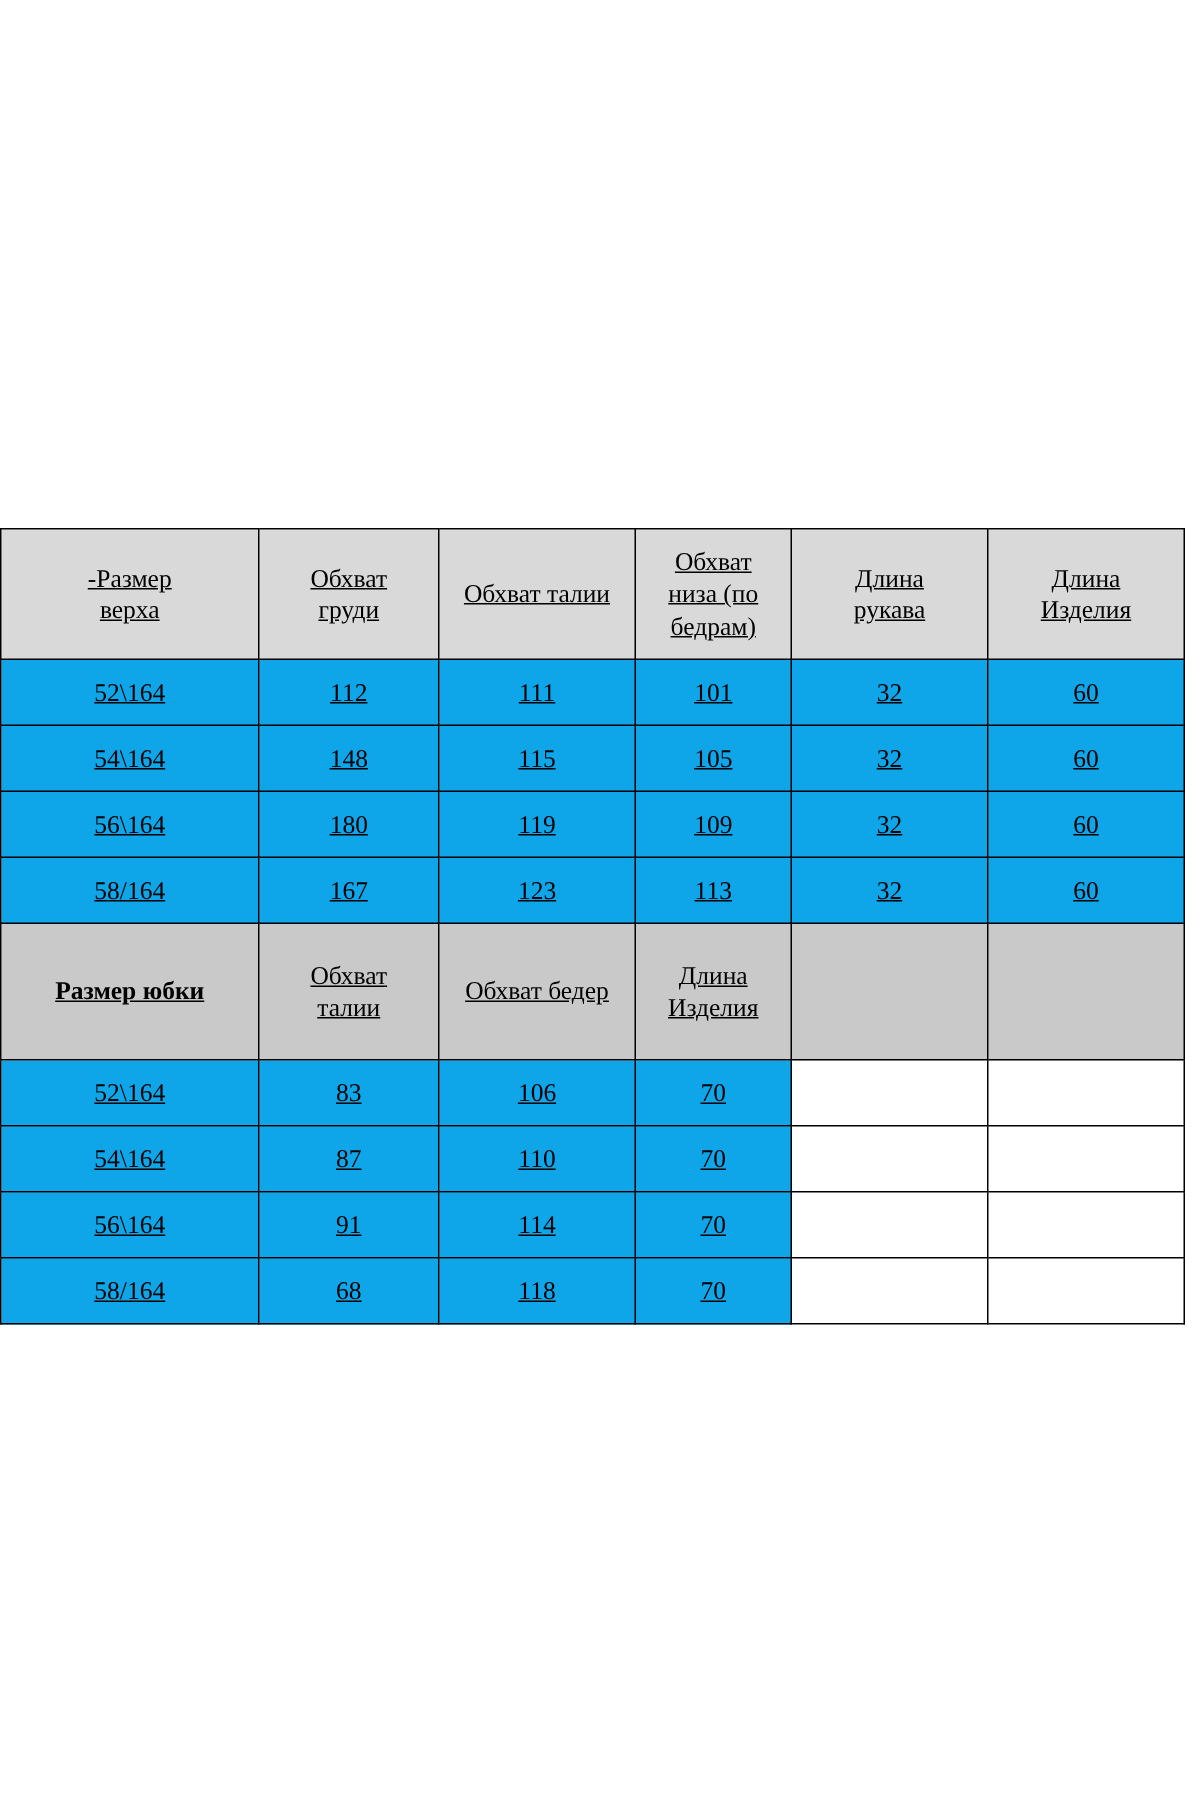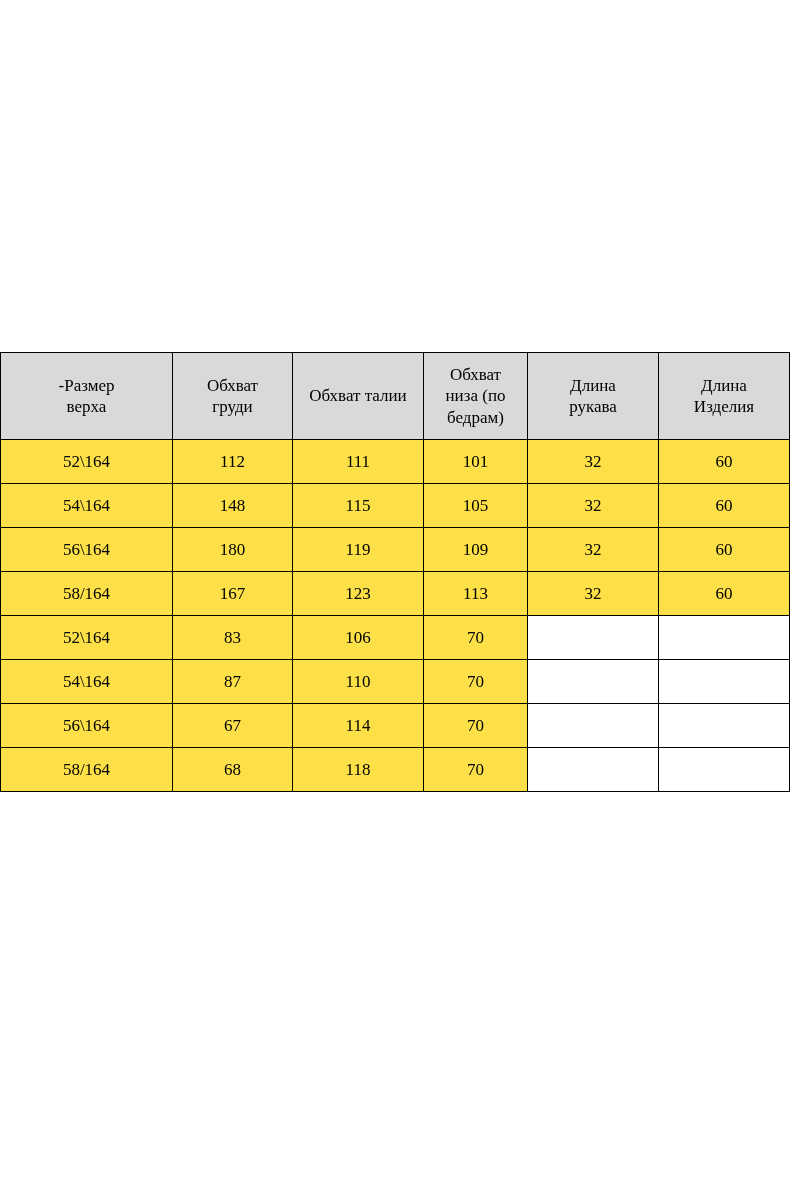--- a/index.html
+++ b/index.html
@@ -14,20 +14,21 @@
     color: #000000;
     position: relative;
     overflow: hidden;
   }
 
   .sheet {
     position: absolute;
     left: 0;
     top: 352px;
     width: 700px;
+    text-decoration: underline;
   }
 
   table.size-table {
     border-collapse: collapse;
     width: 790px;
     margin: 0;
     table-layout: fixed;
   }
 
   table.size-table td {
@@ -59,21 +60,21 @@
   }
   tr.header-row.second td.plain {
     font-weight: normal;
   }
   tr.header-row.second td.empty {
     background: #c9c9c9;
   }
 
   tr.data-row td {
     height: 35px;
-    background: #fde047;
+    background: #0ea5e9;
   }
   tr.data-row td.blank {
     background: #ffffff;
   }
 
   .hdr-line { display: block; }
 </style>
 </head>
 <body>
 
@@ -143,40 +144,58 @@
       </tr>
       <tr class="data-row">
         <td>58/164</td>
         <td>167</td>
         <td>123</td>
         <td>113</td>
         <td>32</td>
         <td>60</td>
       </tr>
 
+      <tr class="header-row second">
+        <td>
+          <span class="hdr-line">Размер юбки</span>
+        </td>
+        <td class="plain">
+          <span class="hdr-line">Обхват</span>
+          <span class="hdr-line">талии</span>
+        </td>
+        <td class="plain">
+          <span class="hdr-line">Обхват бедер</span>
+        </td>
+        <td class="plain">
+          <span class="hdr-line">Длина</span>
+          <span class="hdr-line">Изделия</span>
+        </td>
+        <td class="empty"></td>
+        <td class="empty"></td>
+      </tr>
 
       <tr class="data-row">
         <td>52\164</td>
         <td>83</td>
         <td>106</td>
         <td>70</td>
         <td class="blank"></td>
         <td class="blank"></td>
       </tr>
       <tr class="data-row">
         <td>54\164</td>
         <td>87</td>
         <td>110</td>
         <td>70</td>
         <td class="blank"></td>
         <td class="blank"></td>
       </tr>
       <tr class="data-row">
         <td>56\164</td>
-        <td>67</td>
+        <td>91</td>
         <td>114</td>
         <td>70</td>
         <td class="blank"></td>
         <td class="blank"></td>
       </tr>
       <tr class="data-row">
         <td>58/164</td>
         <td>68</td>
         <td>118</td>
         <td>70</td>

